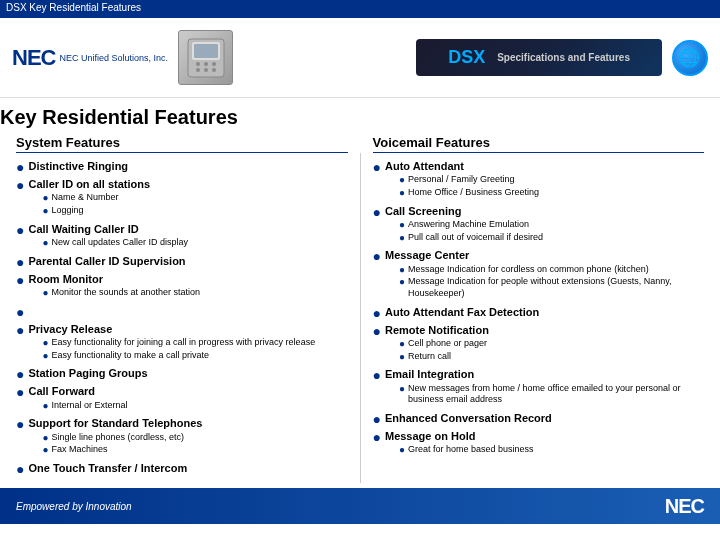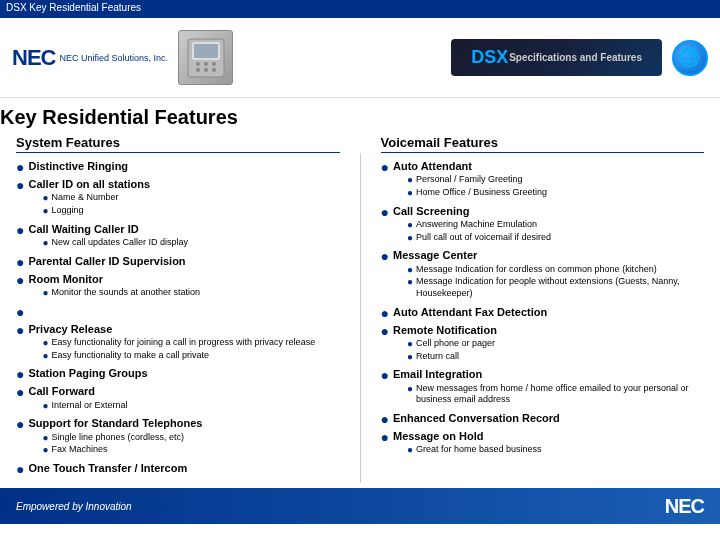--- a/index.html
+++ b/index.html
@@ -64,27 +64,27 @@
       align-items: center;
       justify-content: center;
       font-size: 8px;
       color: #555;
     }
 
     
     .dsx-banner {
       background: linear-gradient(135deg, #1a1a2e 0%, #16213e 50%, #0f3460 100%);
       color: #fff;
-      padding: 8px 20px;
+      padding: 8px 32px;
       border-radius: 4px;
       font-size: 13px;
       font-weight: bold;
       display: flex;
       align-items: center;
-      gap: 1px;
+      gap: 12px;
       justify-content: space-between;
     }
 
     .dsx-text {
       color: #00aaff;
       font-size: 18px;
       font-weight: 900;
     }
 
     .specs-text {
@@ -110,21 +110,21 @@
       font-size: 20px;
       font-weight: bold;
       color: #000;
       padding: 8px 0 6px 0;
     }
 
     
     #content {
       display: flex;
       padding: 0 16px;
-      gap: 20px;
+      gap: 12px;
       height: calc(540px - 18px - 80px - 40px - 36px);
     }
 
     .column {
       flex: 1;
     }
 
     .section-title {
       font-size: 13px;
       font-weight: bold;

